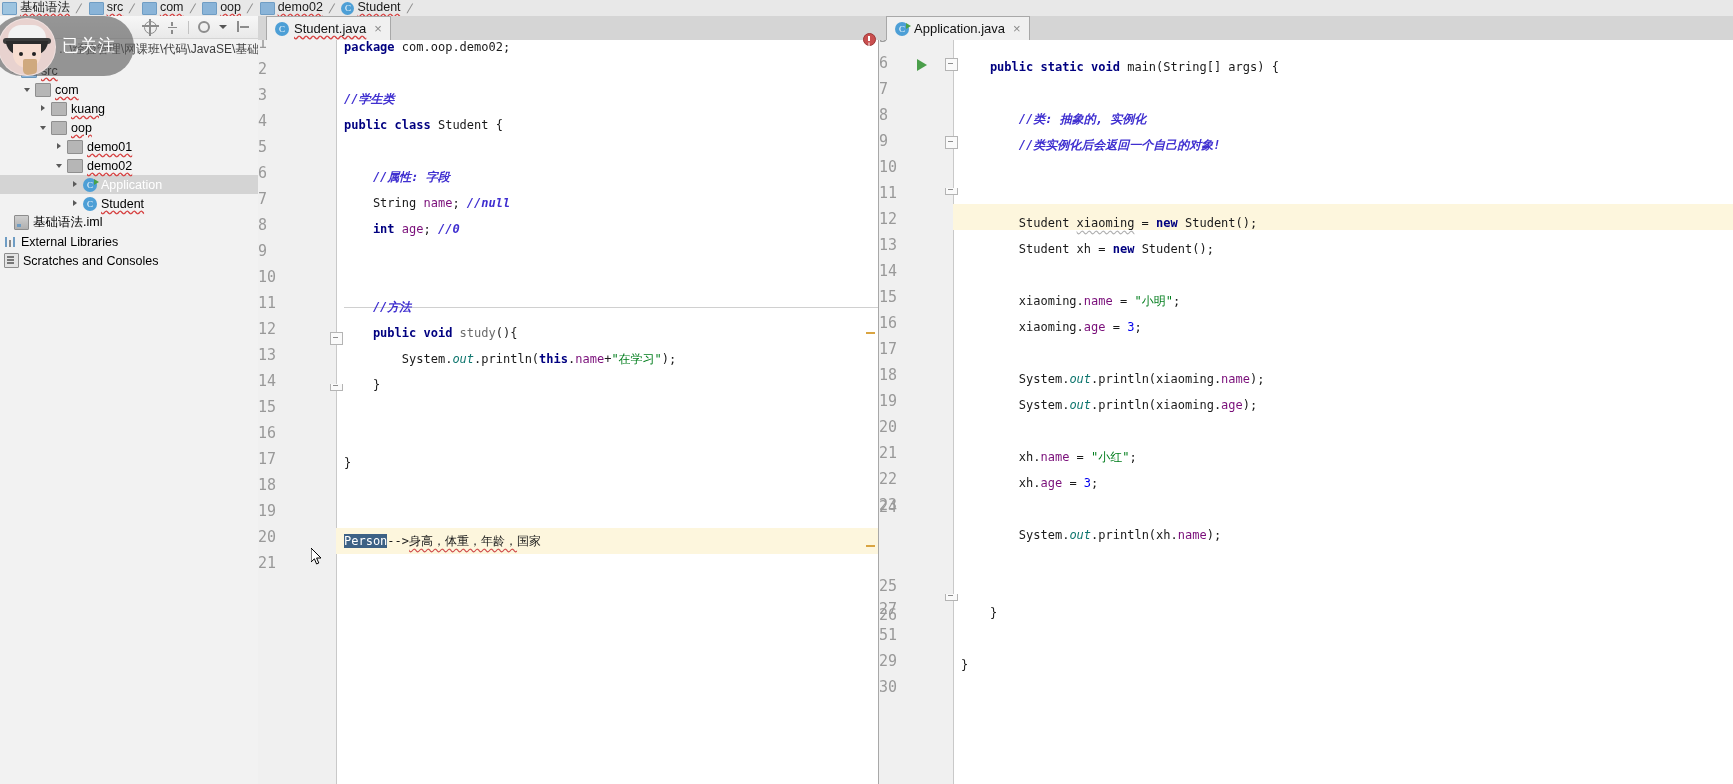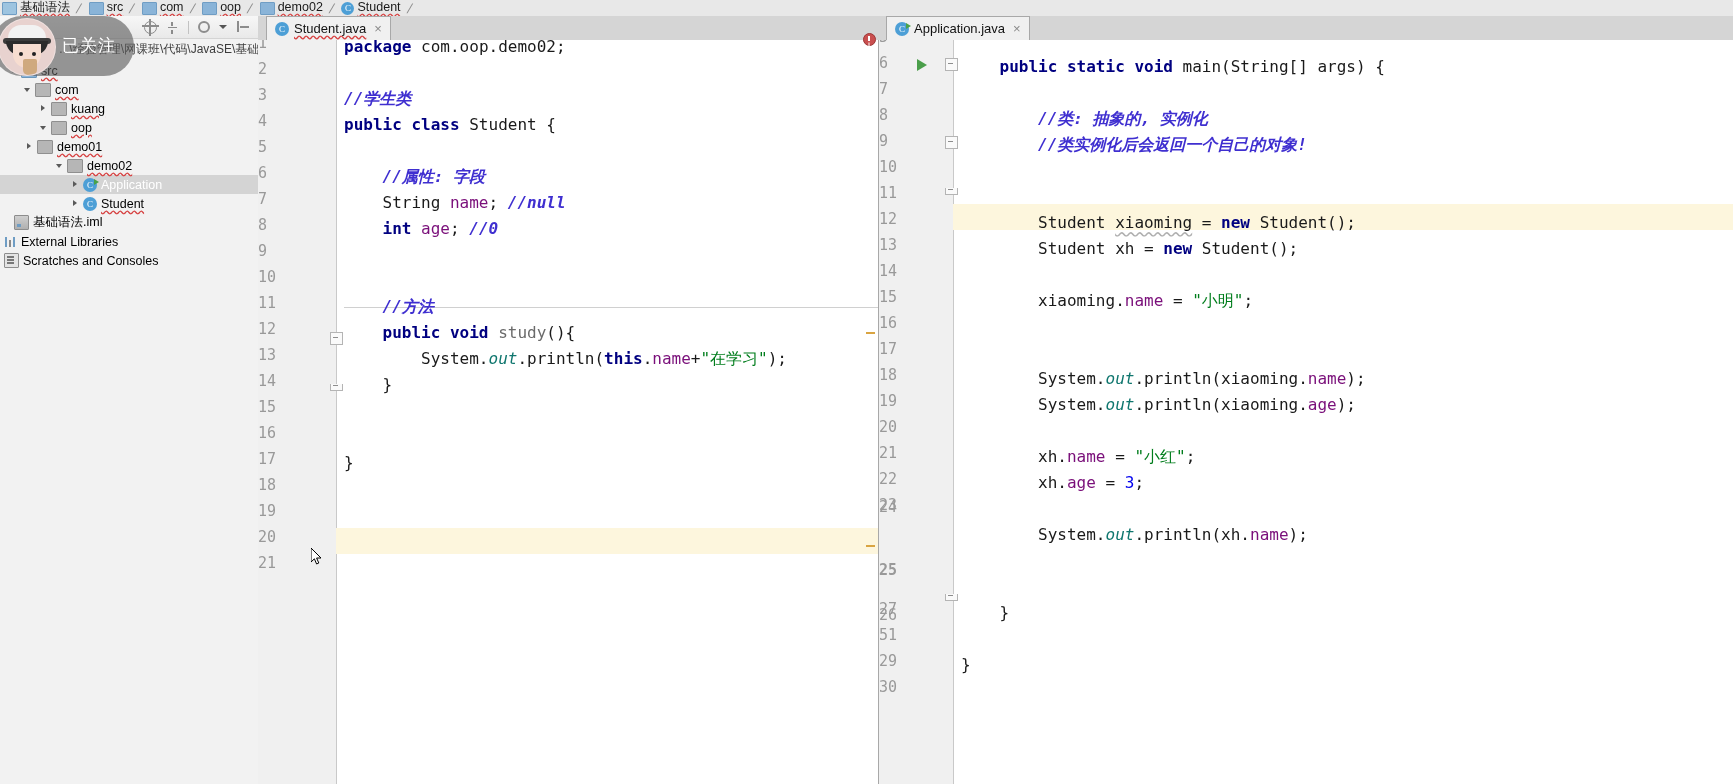--- a/index.html
+++ b/index.html
@@ -172,21 +172,21 @@
     position:absolute;width:11px;height:11px;border:1px solid #b4b4b4;background:#fafafa;
   }
   .fold::after{content:"";position:absolute;left:2px;top:4px;width:5px;height:1.4px;background:#8d8d8d;}
   .fold.end{border-top:none;height:6px;}
   .fold.end::after{top:1px;}
 
   .codearea{position:absolute;top:0;bottom:0;right:0;}
   .codeline{
     position:absolute;left:0;right:0;height:26px;line-height:26px;
     font-family:"DejaVu Sans Mono","Liberation Mono",monospace;
-    font-size:16px;white-space:pre;color:#1a1a1a;
+    font-size:12px;white-space:pre;color:#1a1a1a;
   }
   .hl-line{position:absolute;left:0;right:0;height:26px;background:#fdf6dd;}
   .kw{color:#000080;font-weight:bold;}
   .cmi{color:#3f2fd0;font-style:italic;font-weight:bold;}
   .str{color:#007d1c;}
   .num{color:#0000ee;}
   .fld{color:#7a0f7a;}
   .sta{color:#0f766e;font-style:italic;}
   .mname{color:#6b6b6b;}
   .plain{color:#1a1a1a;}
@@ -322,21 +322,21 @@
         <span class="ticon t-folder"></span>
         <span class="wavy-u">kuang</span>
       </div>
 
       <div class="trow" style="padding-left:38px">
         <span class="arrow down"></span>
         <span class="ticon t-folder"></span>
         <span class="wavy-u">oop</span>
       </div>
 
-      <div class="trow" style="padding-left:24px">
+      <div class="trow" style="padding-left:54px">
         <span class="arrow right"></span>
         <span class="ticon t-folder"></span>
         <span class="wavy-u">demo01</span>
       </div>
 
       <div class="trow" style="padding-left:54px">
         <span class="arrow down"></span>
         <span class="ticon t-folder"></span>
         <span class="wavy-u">demo02</span>
       </div>
@@ -437,20 +437,21 @@
       <div class="codeline" style="top:228px;"></div>
       <div class="codeline" style="top:254px;"><span class="cmi">    //方法</span></div>
       <div class="codeline" style="top:280px;"><span class="kw">    public void</span> <span class="mname">study</span><span class="plain">(){</span></div>
       <div class="codeline" style="top:306px;"><span class="plain">        System.</span><span class="sta">out</span><span class="plain">.println(</span><span class="kw">this</span><span class="plain">.</span><span class="fld">name</span><span class="plain">+</span><span class="str">"在学习"</span><span class="plain">);</span></div>
       <div class="codeline" style="top:332px;"><span class="plain">    }</span></div>
       <div class="codeline" style="top:358px;"></div>
       <div class="codeline" style="top:384px;"></div>
       <div class="codeline" style="top:410px;"><span class="plain">}</span></div>
       <div class="codeline" style="top:436px;"></div>
       <div class="codeline" style="top:462px;"></div>
+      <div class="codeline" style="top:488px;"><span class="sel">Person</span><span class="plain">--&gt;</span><span class="squig-r">身高，体重，年龄，</span><span class="plain">国家</span></div>
       <div class="codeline" style="top:514px;"></div>
     </div>
 
     <div class="stripe-mark" style="right:3px;top:292px;background:#d9a441;"></div>
     <div class="stripe-mark" style="right:3px;top:505px;background:#d9a441;"></div>
   </div>
 
   <div class="err-marker" style="left:863px;top:33px;"></div>
 
   <div class="editor editor-right">
@@ -470,21 +471,21 @@
     <div class="lineno" style="top:248px;">15</div>
     <div class="lineno" style="top:274px;">16</div>
     <div class="lineno" style="top:300px;">17</div>
     <div class="lineno" style="top:326px;">18</div>
     <div class="lineno" style="top:352px;">19</div>
     <div class="lineno" style="top:378px;">20</div>
     <div class="lineno" style="top:404px;">21</div>
     <div class="lineno" style="top:430px;">22</div>
     <div class="lineno" style="top:456px;">23</div>
     <div class="lineno" style="top:458px;">24</div>
-    <div class="lineno" style="top:521px;font-weight:bold;">25</div>
+    <div class="lineno" style="top:537px;">25</div>
     <div class="lineno" style="top:566px;">26</div>
     <div class="lineno" style="top:560px;">27</div>
     <div class="lineno" style="top:586px;">51</div>
     <div class="lineno" style="top:612px;">29</div>
     <div class="lineno" style="top:638px;">30</div>
 
     <div class="run-arrow" style="left:38px;top:19px;"></div>
 
     <div class="fold" style="left:66px;top:18px;"></div>
     <div class="fold" style="left:66px;top:96px;"></div>
@@ -497,20 +498,21 @@
       <div class="codeline" style="top:-12px;"></div>
       <div class="codeline" style="top:14px;"><span class="kw">    public static void</span> <span class="plain">main(String[] args) {</span></div>
       <div class="codeline" style="top:40px;"></div>
       <div class="codeline" style="top:66px;"><span class="cmi">        //类: 抽象的, 实例化</span></div>
       <div class="codeline" style="top:92px;"><span class="cmi">        //类实例化后会返回一个自己的对象!</span></div>
       <div class="codeline" style="top:144px;"></div>
       <div class="codeline" style="top:170px;"><span class="plain">        Student </span><span class="squig">xiaoming</span><span class="plain"> = </span><span class="kw">new</span><span class="plain"> Student();</span></div>
       <div class="codeline" style="top:196px;"><span class="plain">        Student xh = </span><span class="kw">new</span><span class="plain"> Student();</span></div>
       <div class="codeline" style="top:222px;"></div>
       <div class="codeline" style="top:248px;"><span class="plain">        xiaoming.</span><span class="fld">name</span><span class="plain"> = </span><span class="str">"小明"</span><span class="plain">;</span></div>
+      <div class="codeline" style="top:274px;"><span class="plain">        xiaoming.</span><span class="fld">age</span><span class="plain"> = </span><span class="num">3</span><span class="plain">;</span></div>
       <div class="codeline" style="top:300px;"></div>
       <div class="codeline" style="top:326px;"><span class="plain">        System.</span><span class="sta">out</span><span class="plain">.println(xiaoming.</span><span class="fld">name</span><span class="plain">);</span></div>
       <div class="codeline" style="top:352px;"><span class="plain">        System.</span><span class="sta">out</span><span class="plain">.println(xiaoming.</span><span class="fld">age</span><span class="plain">);</span></div>
       <div class="codeline" style="top:378px;"></div>
       <div class="codeline" style="top:404px;"><span class="plain">        xh.</span><span class="fld">name</span><span class="plain"> = </span><span class="str">"小红"</span><span class="plain">;</span></div>
       <div class="codeline" style="top:430px;"><span class="plain">        xh.</span><span class="fld">age</span><span class="plain"> = </span><span class="num">3</span><span class="plain">;</span></div>
       <div class="codeline" style="top:456px;"></div>
       <div class="codeline" style="top:482px;"><span class="plain">        System.</span><span class="sta">out</span><span class="plain">.println(xh.</span><span class="fld">name</span><span class="plain">);</span></div>
       <div class="codeline" style="top:534px;"></div>
       <div class="codeline" style="top:560px;"><span class="plain">    }</span></div>

